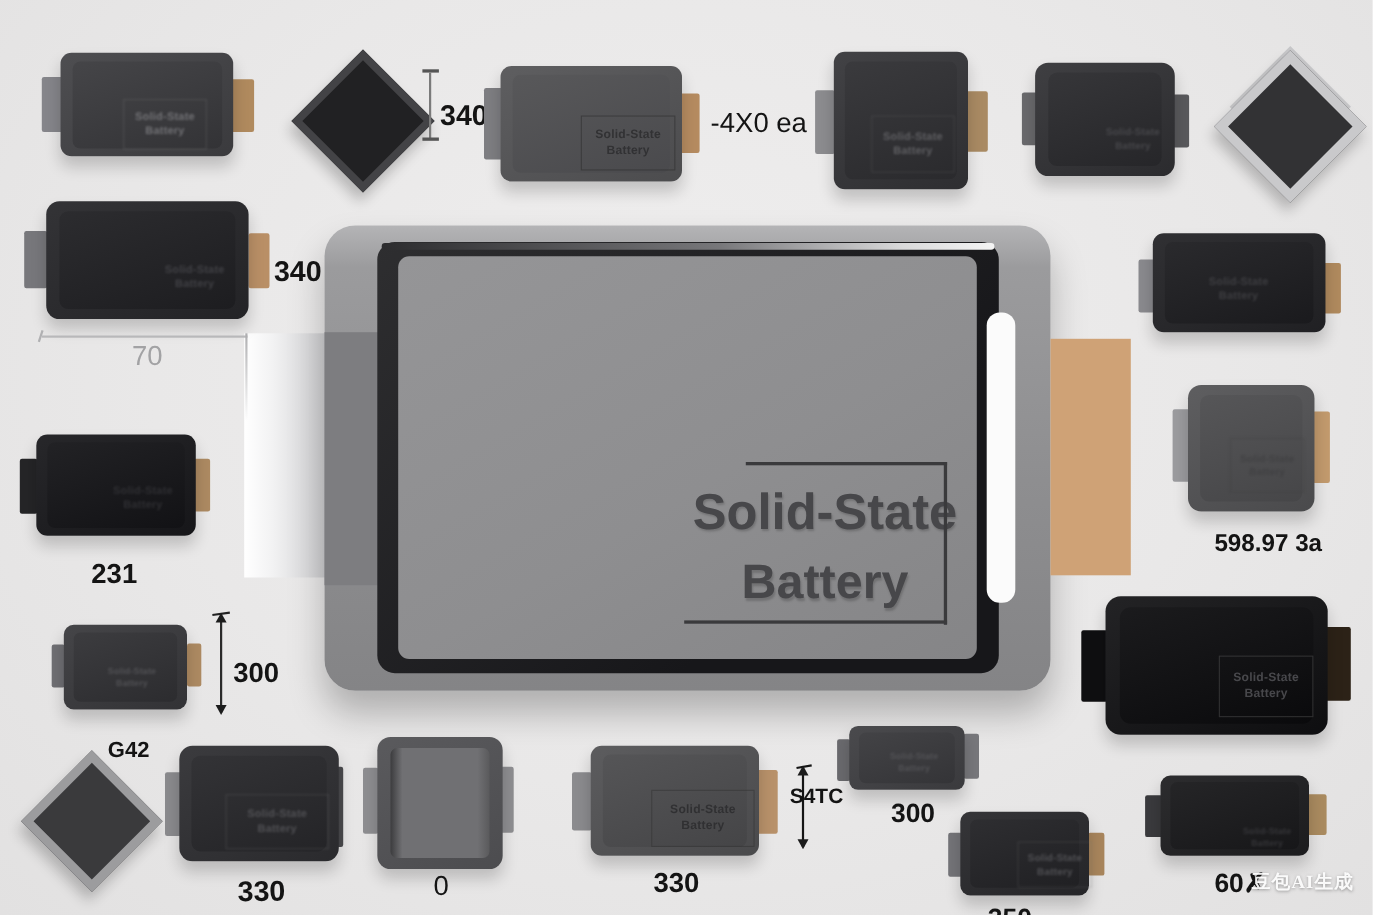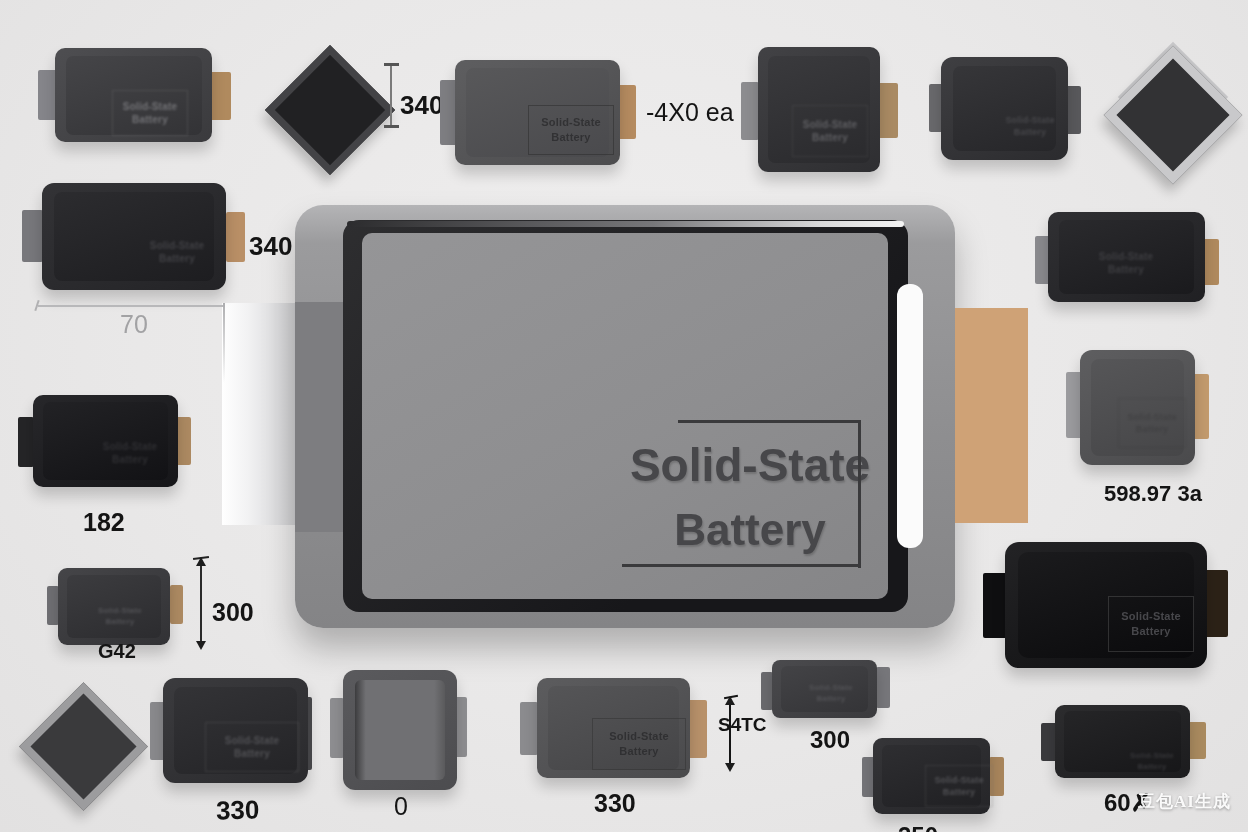--- a/index.html
+++ b/index.html
@@ -133,33 +133,33 @@
   <div class="g">
     <div class="tab" style="left:18px;top:417px;width:16px;height:50px;background:#252527;"></div>
     <div class="tab" style="left:176px;top:417px;width:15px;height:48px;background:#ad8a62;"></div>
     <div class="bd" style="left:33px;top:395px;width:145px;height:92px;border-radius:10px;background:linear-gradient(150deg,#27272a,#161619);"></div>
     <div class="pn" style="left:43px;top:402px;width:125px;height:78px;border-radius:7px;background:linear-gradient(160deg,#222225,#121215);"></div>
     <div class="mini blur2 nb" style="left:95px;top:430px;width:68px;height:44px;color:#3e3e42;">
       <span>Solid-State</span>
       <span>Battery</span>
     </div>
   </div>
-  <div class="dim" style="left:83px;top:508px;font-size:25px;">182</div>
+  <div class="dim" style="left:83px;top:508px;font-size:25px;">231</div>
 
   <div class="g">
     <div class="tab" style="left:47px;top:586px;width:12px;height:39px;background:#6f6f73;"></div>
     <div class="tab" style="left:170px;top:585px;width:13px;height:39px;background:#ad8a62;"></div>
     <div class="bd" style="left:58px;top:568px;width:112px;height:77px;border-radius:9px;background:linear-gradient(150deg,#454548,#323235);"></div>
     <div class="pn" style="left:67px;top:575px;width:94px;height:63px;border-radius:6px;background:linear-gradient(160deg,#3c3c3f,#2c2c2f);"></div>
     <div class="mini blur2 nb" style="left:88px;top:598px;width:62px;height:36px;color:#66666a;font-size:8px;">
       <span>Solid-State</span>
       <span>Battery</span>
     </div>
   </div>
-  <div class="dim" style="left:98px;top:640px;font-size:20px;">G42</div>
+  <div class="dim" style="left:98px;top:671px;font-size:20px;">G42</div>
 
   <div class="g">
     <div class="ln" style="left:193px;top:557px;width:16px;height:2px;background:#222;transform:rotate(-8deg);"></div>
     <div class="ln" style="left:200px;top:560px;width:2px;height:88px;background:#2a2a2a;"></div>
     <div class="ahu" style="left:196px;top:557px;"></div>
     <div class="ahd" style="left:196px;top:641px;"></div>
     <div class="dim" style="left:212px;top:598px;font-size:25px;">300</div>
   </div>
 
   <div class="g">

